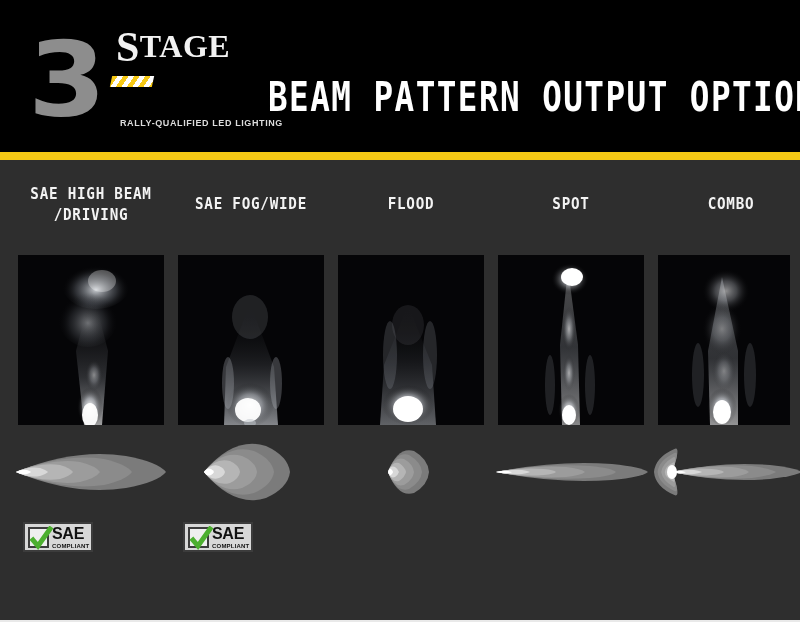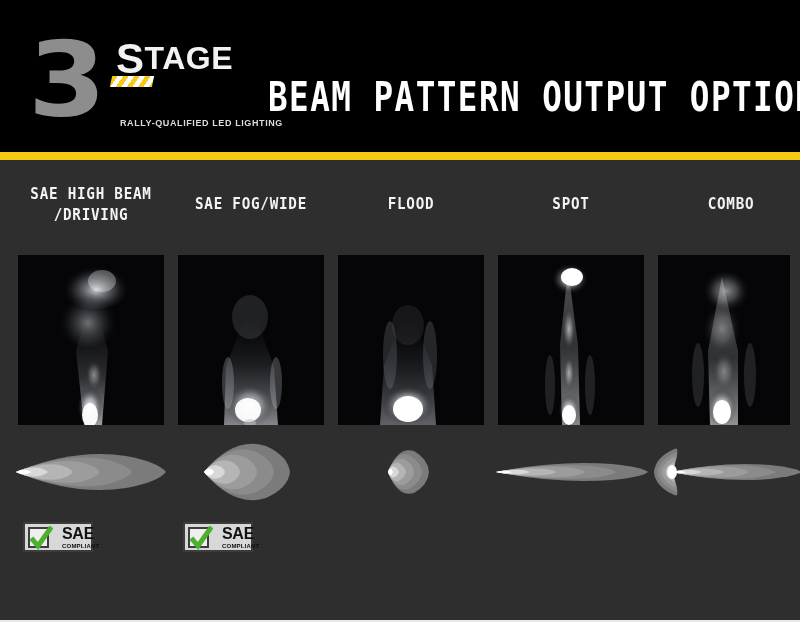--- a/index.html
+++ b/index.html
@@ -17,23 +17,23 @@
     position:absolute;left:28px;top:26px;width:215px;height:108px;
   }
   .logo-3{
     position:absolute;left:0px;top:2px;
     font-size:104px;line-height:104px;font-weight:bold;
     color:#8d8d8d;letter-spacing:-6px;
     font-family:"DejaVu Sans",sans-serif;
     transform:scaleX(1.08);transform-origin:left top;
   }
   .logo-stage{
-    position:absolute;left:88px;top:16px;
+    position:absolute;left:88px;top:4px;
     color:#f2f2f2;font-weight:bold;font-size:32px;line-height:32px;
-    letter-spacing:0.5px;font-family:Liberation Sans, sans-serif;
+    letter-spacing:0.5px;font-family:Liberation Serif, serif;
   }
   .logo-stage .cap{font-size:42px;line-height:32px;vertical-align:-4px;}
   .logo-series{
     position:absolute;left:88px;top:52px;
     color:#f6c915;font-weight:bold;font-size:32px;line-height:32px;
     letter-spacing:0.5px;font-family:"DejaVu Sans",sans-serif;
   }
   .logo-series .cap{font-size:42px;line-height:32px;vertical-align:-4px;}
   .logo-hazard{
     position:absolute;left:83px;top:50px;width:42px;height:11px;
@@ -96,21 +96,21 @@
     width:70px;height:30px;background:#d8d8d8;
     border:2px solid #3c3c3c;
     box-sizing:border-box;
     display:flex;align-items:center;padding:0 3px;
   }
   .sae-check{
     width:21px;height:21px;border:2px solid #3c3c3c;background:#efefef;
     position:relative;flex:0 0 auto;box-sizing:border-box;
   }
   .sae-check svg{position:absolute;left:-1px;top:-3px;}
-  .sae-text{margin-left:13px;line-height:1;}
+  .sae-text{margin-left:3px;line-height:1;}
   .sae-text .l1{
     font-size:16px;font-weight:bold;color:#111;letter-spacing:-0.3px;
     font-family:"Liberation Sans",sans-serif;display:block;
   }
   .sae-text .l2{
     font-size:6px;font-weight:bold;color:#111;letter-spacing:0.2px;
     font-family:"Liberation Sans",sans-serif;display:block;margin-top:1px;
   }
 </style>
 </head>

